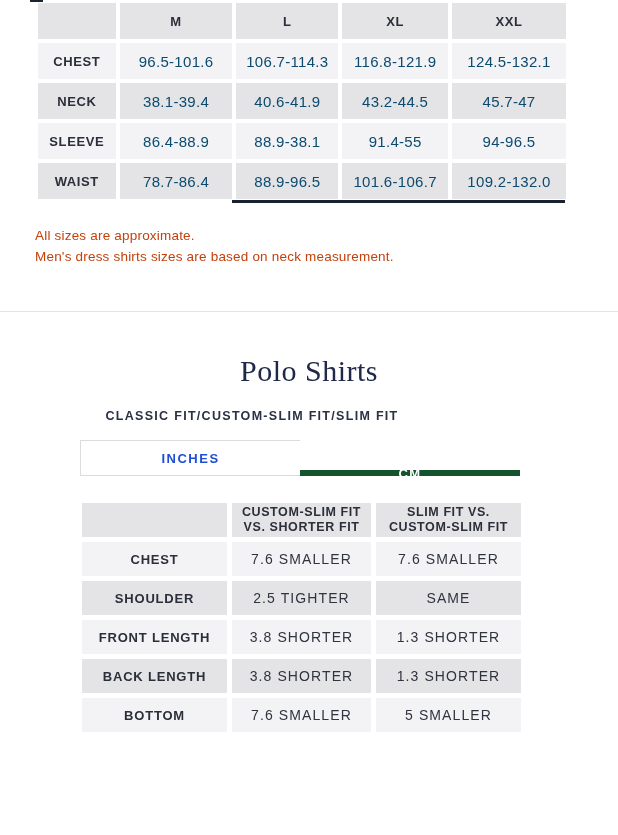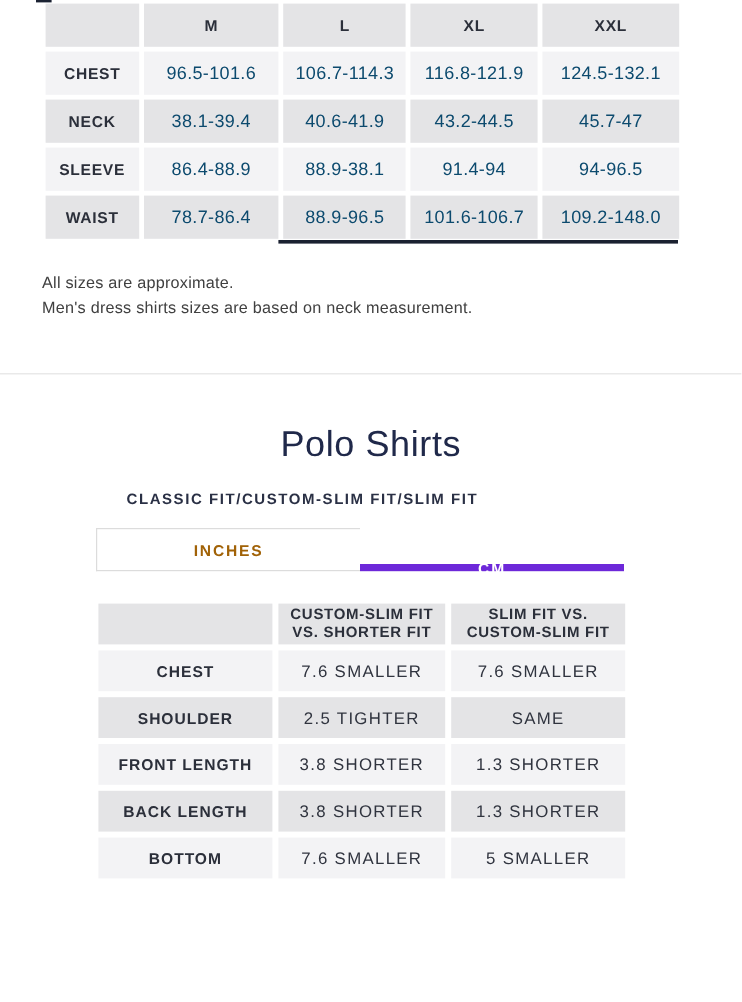--- a/index.html
+++ b/index.html
@@ -24,36 +24,36 @@
   .t1 .col-xl{width:105px;}
   .t1 .col-xxl{width:113px;}
   .t1 thead th{font-size:13px;font-weight:bold;letter-spacing:.6px;color:#2b2f3a;}
   .t1 tbody th{font-size:13px;font-weight:bold;letter-spacing:.6px;color:#2b2f3a;}
   .t1 tbody td{font-size:15px;font-weight:normal;letter-spacing:.3px;color:#0c4a6e;}
 
   .scrollbar-thumb{position:absolute;left:232px;top:200px;width:333px;height:3px;background:#1a2130;}
 
   
   .notes{position:absolute;left:35px;top:229px;}
-  .notes p{margin:0 0 7px 0;font-size:13.5px;line-height:13.5px;color:#404040;letter-spacing:.2px;}
+  .notes p{margin:0 0 7px 0;font-size:13.5px;line-height:13.5px;color:#c2410c;letter-spacing:.2px;}
 
   .divider{position:absolute;left:0;top:311px;width:618px;height:1px;background:#e4e4e4;}
 
   
   .title{position:absolute;left:0;top:354px;width:618px;margin:0;text-align:center;
-    font-family:Liberation Sans, sans-serif;font-weight:normal;font-size:30px;line-height:34px;
+    font-family:Liberation Serif, serif;font-weight:normal;font-size:30px;line-height:34px;
     color:#20294a;letter-spacing:.5px;}
   .subtitle{position:absolute;left:0;top:409px;width:504px;text-align:center;
     font-size:12.5px;font-weight:bold;letter-spacing:1.3px;color:#2a3045;}
 
   .toggle{position:absolute;left:80px;top:440px;width:440px;height:36px;display:flex;}
   .toggle .opt{flex:0 0 220px;box-sizing:border-box;display:flex;align-items:center;justify-content:center;
     font-size:13px;font-weight:bold;letter-spacing:1.5px;cursor:pointer;}
-  .toggle .opt.inches{background:#ffffff;border:1px solid #dcdcdc;border-right:none;color:#a16207;}
-  .toggle .opt.cm{background:#6d28d9;color:#ffffff;margin-top:30px;}
+  .toggle .opt.inches{background:#ffffff;border:1px solid #dcdcdc;border-right:none;color:#1d4ed8;}
+  .toggle .opt.cm{background:#14532d;color:#ffffff;margin-top:30px;}
 
   
   .t2{left:77px;top:498px;border-spacing:5px;width:449px;}
   .t2 th,.t2 td{height:34px;}
   .t2 .col-label{width:145px;}
   .t2 .col-a{width:139px;}
   .t2 .col-b{width:145px;}
   .t2 thead th{font-size:12.5px;font-weight:bold;letter-spacing:.6px;line-height:15px;color:#2b2f3a;}
   .t2 tbody th{font-size:13px;font-weight:bold;letter-spacing:.8px;color:#2b2f3a;}
   .t2 tbody td{font-size:14px;font-weight:normal;letter-spacing:1.1px;color:#30343f;}
@@ -92,29 +92,29 @@
       <th class="dark">NECK</th>
       <td class="dark">38.1-39.4</td>
       <td class="dark">40.6-41.9</td>
       <td class="dark">43.2-44.5</td>
       <td class="dark">45.7-47</td>
     </tr>
     <tr>
       <th class="light">SLEEVE</th>
       <td class="light">86.4-88.9</td>
       <td class="light">88.9-38.1</td>
-      <td class="light">91.4-94</td>
+      <td class="light">91.4-55</td>
       <td class="light">94-96.5</td>
     </tr>
     <tr>
       <th class="dark">WAIST</th>
       <td class="dark">78.7-86.4</td>
       <td class="dark">88.9-96.5</td>
       <td class="dark">101.6-106.7</td>
-      <td class="dark">109.2-148.0</td>
+      <td class="dark">109.2-132.0</td>
     </tr>
   </tbody>
 </table>
 
 <div class="scrollbar-thumb"></div>
 
 <div class="notes">
   <p>All sizes are approximate.</p>
   <p>Men's dress shirts sizes are based on neck measurement.</p>
 </div>

